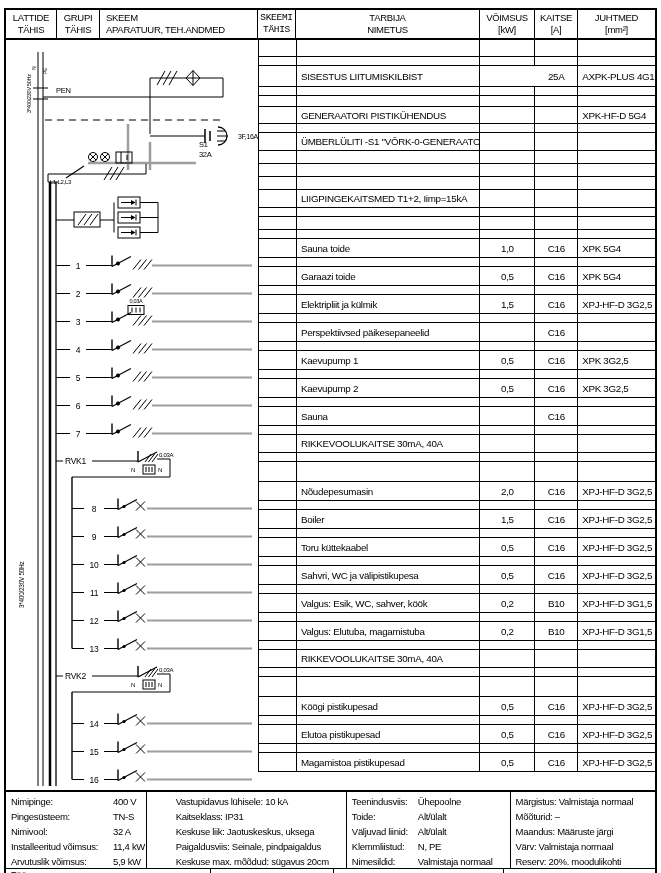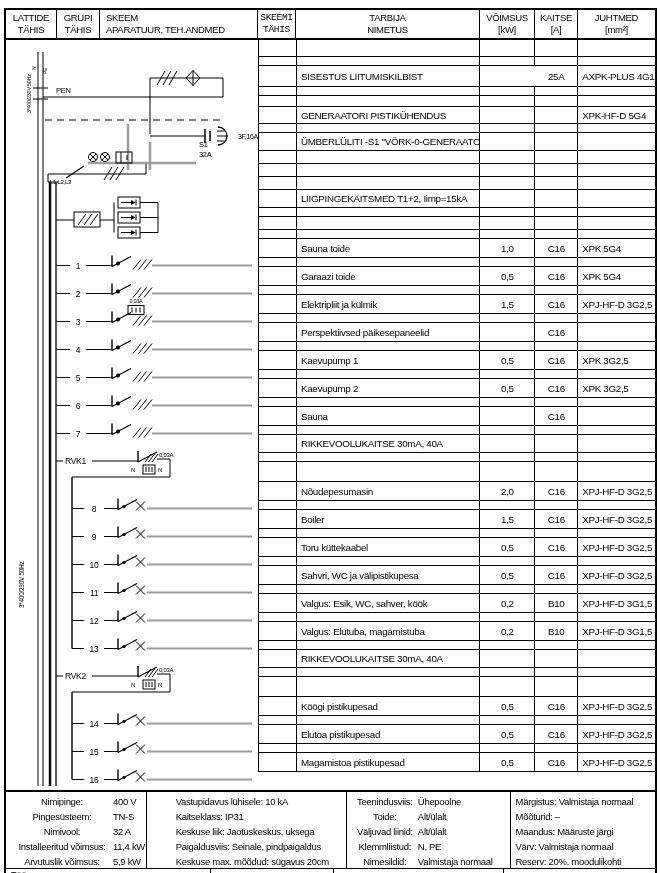--- a/index.html
+++ b/index.html
@@ -27,21 +27,21 @@
   
   #schematic{position:absolute;left:6px;top:40px;}
   #schematic text{font-family:"Liberation Sans",sans-serif;fill:#000;}
   
   #footer{position:absolute;left:6px;top:790px;width:649px;height:78px;display:flex;
           border-top:2px solid #000;box-sizing:border-box;background:#fff;}
   .fcol{box-sizing:border-box;border-right:1px solid #000;padding:2px 0 0 5px;
         font-size:9.5px;letter-spacing:-0.3px;line-height:15px;overflow:hidden;}
   .fcol:last-child{border-right:none;}
   .fline{display:flex;white-space:nowrap;}
-  .fl{flex:none;text-align:center;}
+  .fl{flex:none;}
   .fv{flex:none;}
   #fc1 .fl{width:102px;} #fc3 .fl{width:66px;}
   
   #partialrow{position:absolute;left:4px;top:868px;width:653px;height:5px;
               border-left:2px solid #000;border-right:2px solid #000;box-sizing:border-box;
               overflow:hidden;font-size:9px;}
   #partialrow .pv{position:absolute;top:0;width:1px;height:5px;background:#000;}
   #partialrow .pt{position:absolute;left:5px;top:1px;}
 </style>
 </head>

